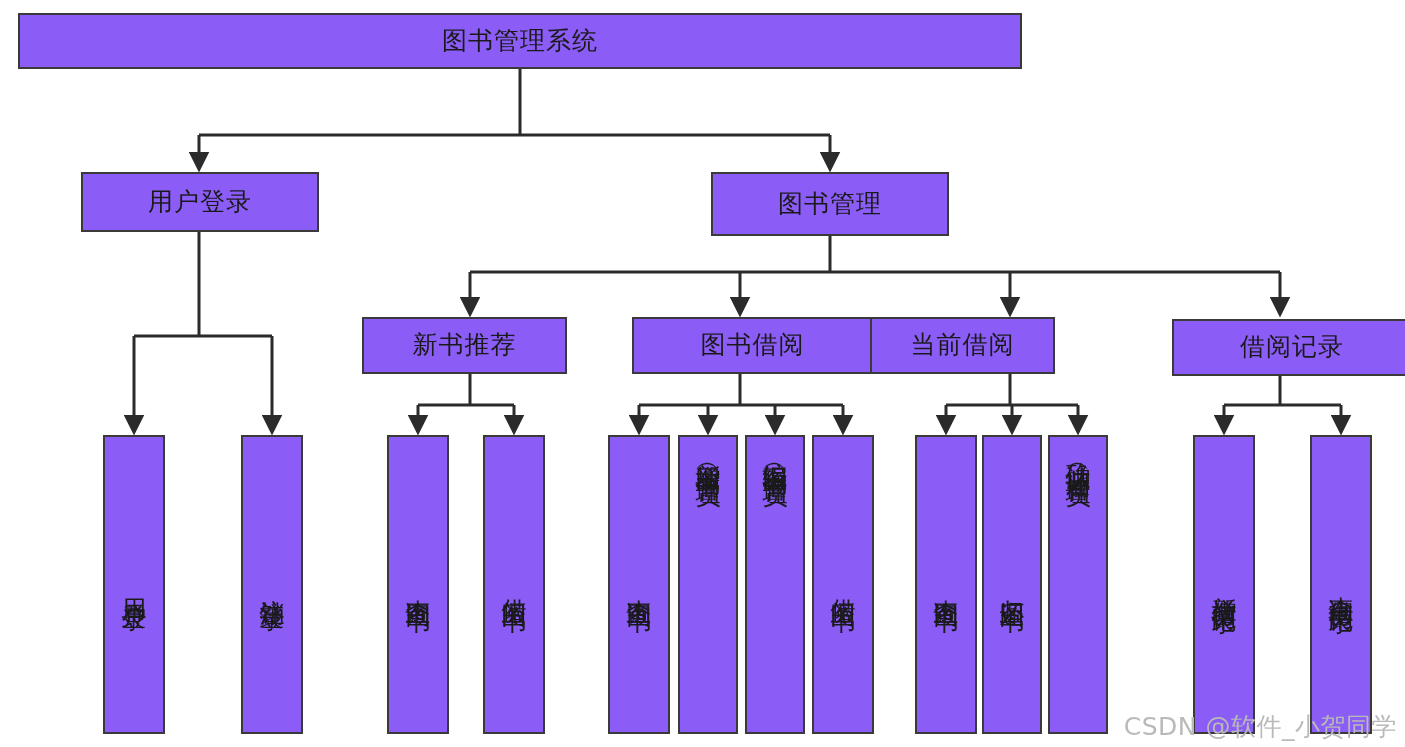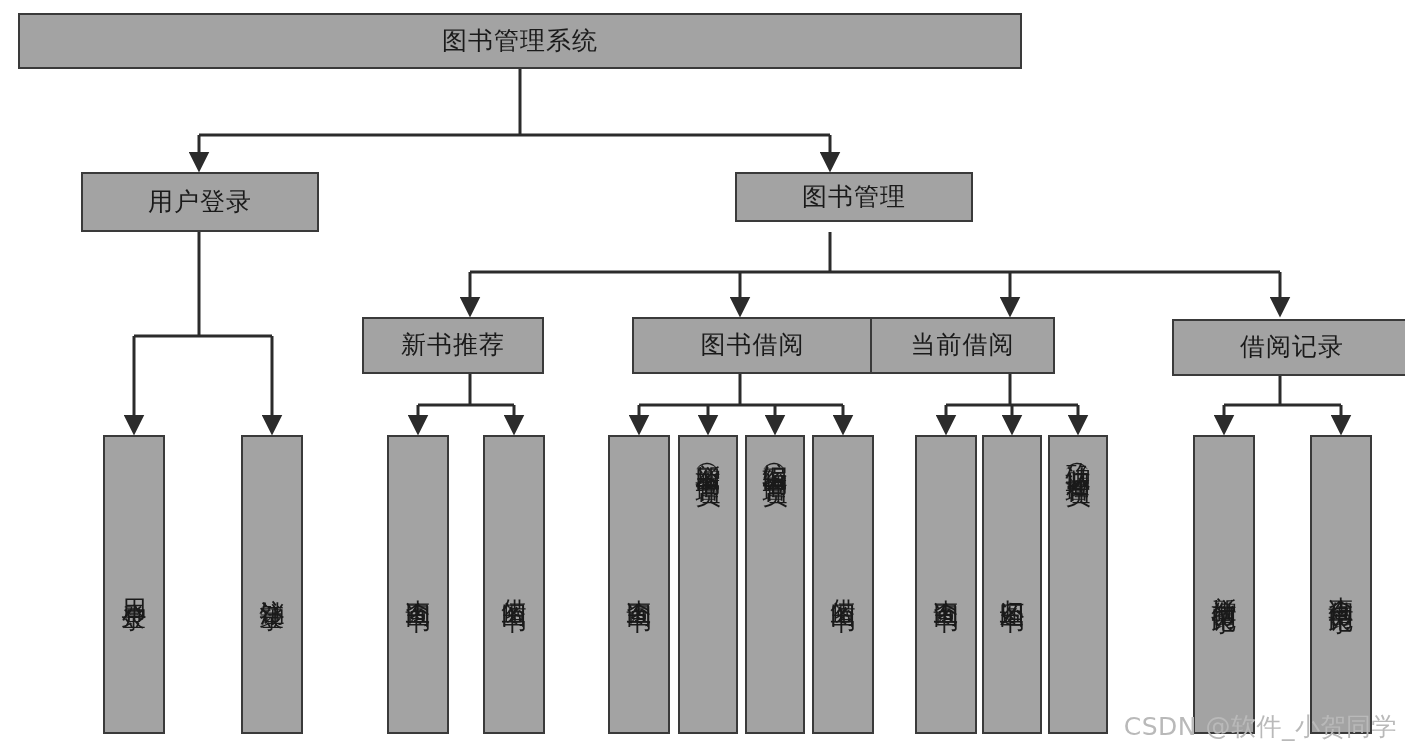--- a/index.html
+++ b/index.html
@@ -21,21 +21,21 @@
     position: absolute;
     left: 0;
     top: 0;
     width: 1405px;
     height: 747px;
     pointer-events: none;
   }
   .node {
     position: absolute;
     box-sizing: border-box;
-    background: #a3a3a3;
+    background: #8b5cf6;
     border: 2px solid #3a3a3a;
     display: flex;
     align-items: center;
     justify-content: center;
     color: #1a1a1a;
   }
   .node .label {
     display: block;
     text-align: center;
     line-height: 1.15;
@@ -138,25 +138,25 @@
     </g>
   </svg>
 
   <div class="node horizontal" style="left: 18px; top: 13px; width: 1004px; height: 56px;">
     <span class="label">图书管理系统</span>
   </div>
 
   <div class="node horizontal" style="left: 81px; top: 172px; width: 238px; height: 60px;">
     <span class="label">用户登录</span>
   </div>
-  <div class="node horizontal" style="left: 711px; top: 172px; width: 238px; height: 50px; margin-left: 24px;">
+  <div class="node horizontal" style="left: 711px; top: 172px; width: 238px; height: 64px;">
     <span class="label">图书管理</span>
   </div>
 
-  <div class="node horizontal" style="left: 362px; top: 317px; width: 182px; height: 57px;">
+  <div class="node horizontal" style="left: 362px; top: 317px; width: 205px; height: 57px;">
     <span class="label">新书推荐</span>
   </div>
   <div class="node horizontal" style="left: 632px; top: 317px; width: 241px; height: 57px;">
     <span class="label">图书借阅</span>
   </div>
   <div class="node horizontal" style="left: 870px; top: 317px; width: 185px; height: 57px;">
     <span class="label">当前借阅</span>
   </div>
   <div class="node horizontal" style="left: 1172px; top: 319px; width: 240px; height: 57px;">
     <span class="label">借阅记录</span>

